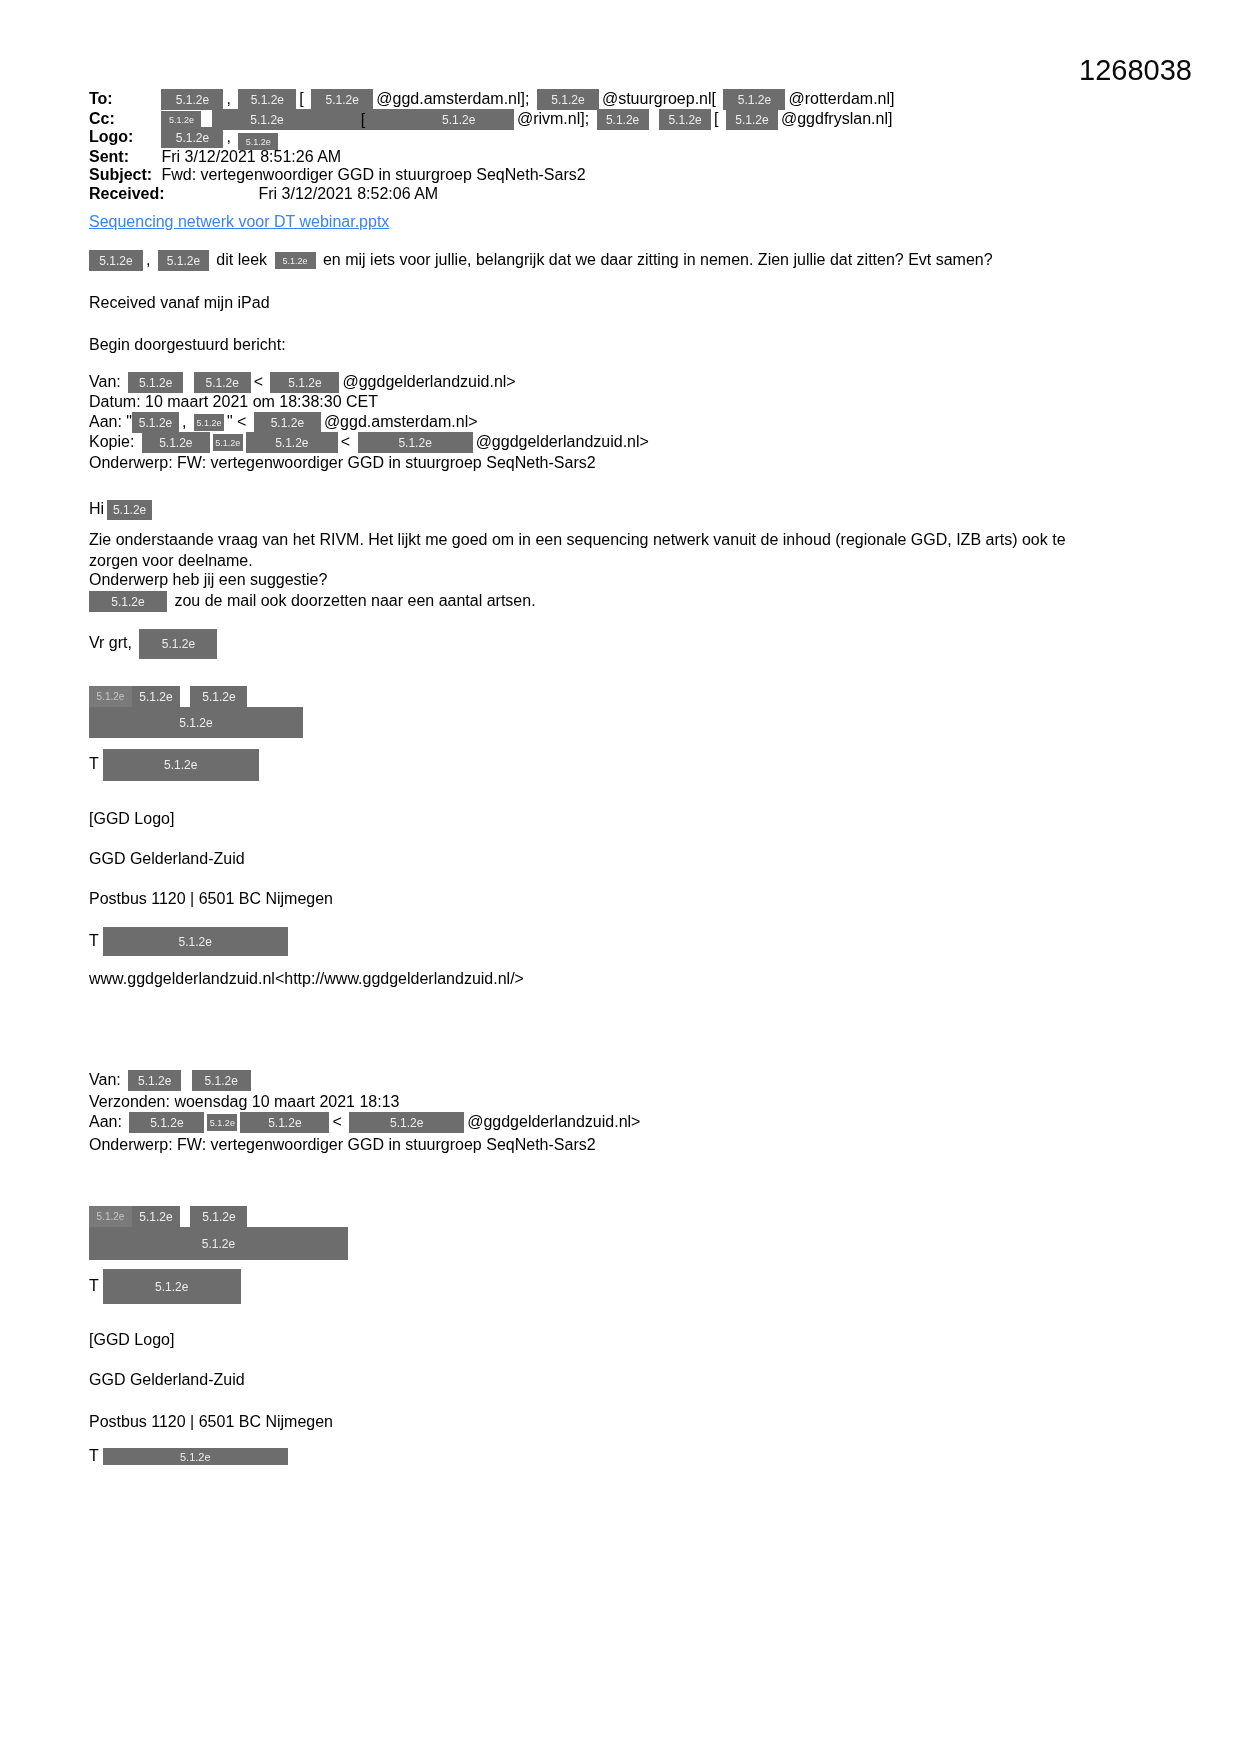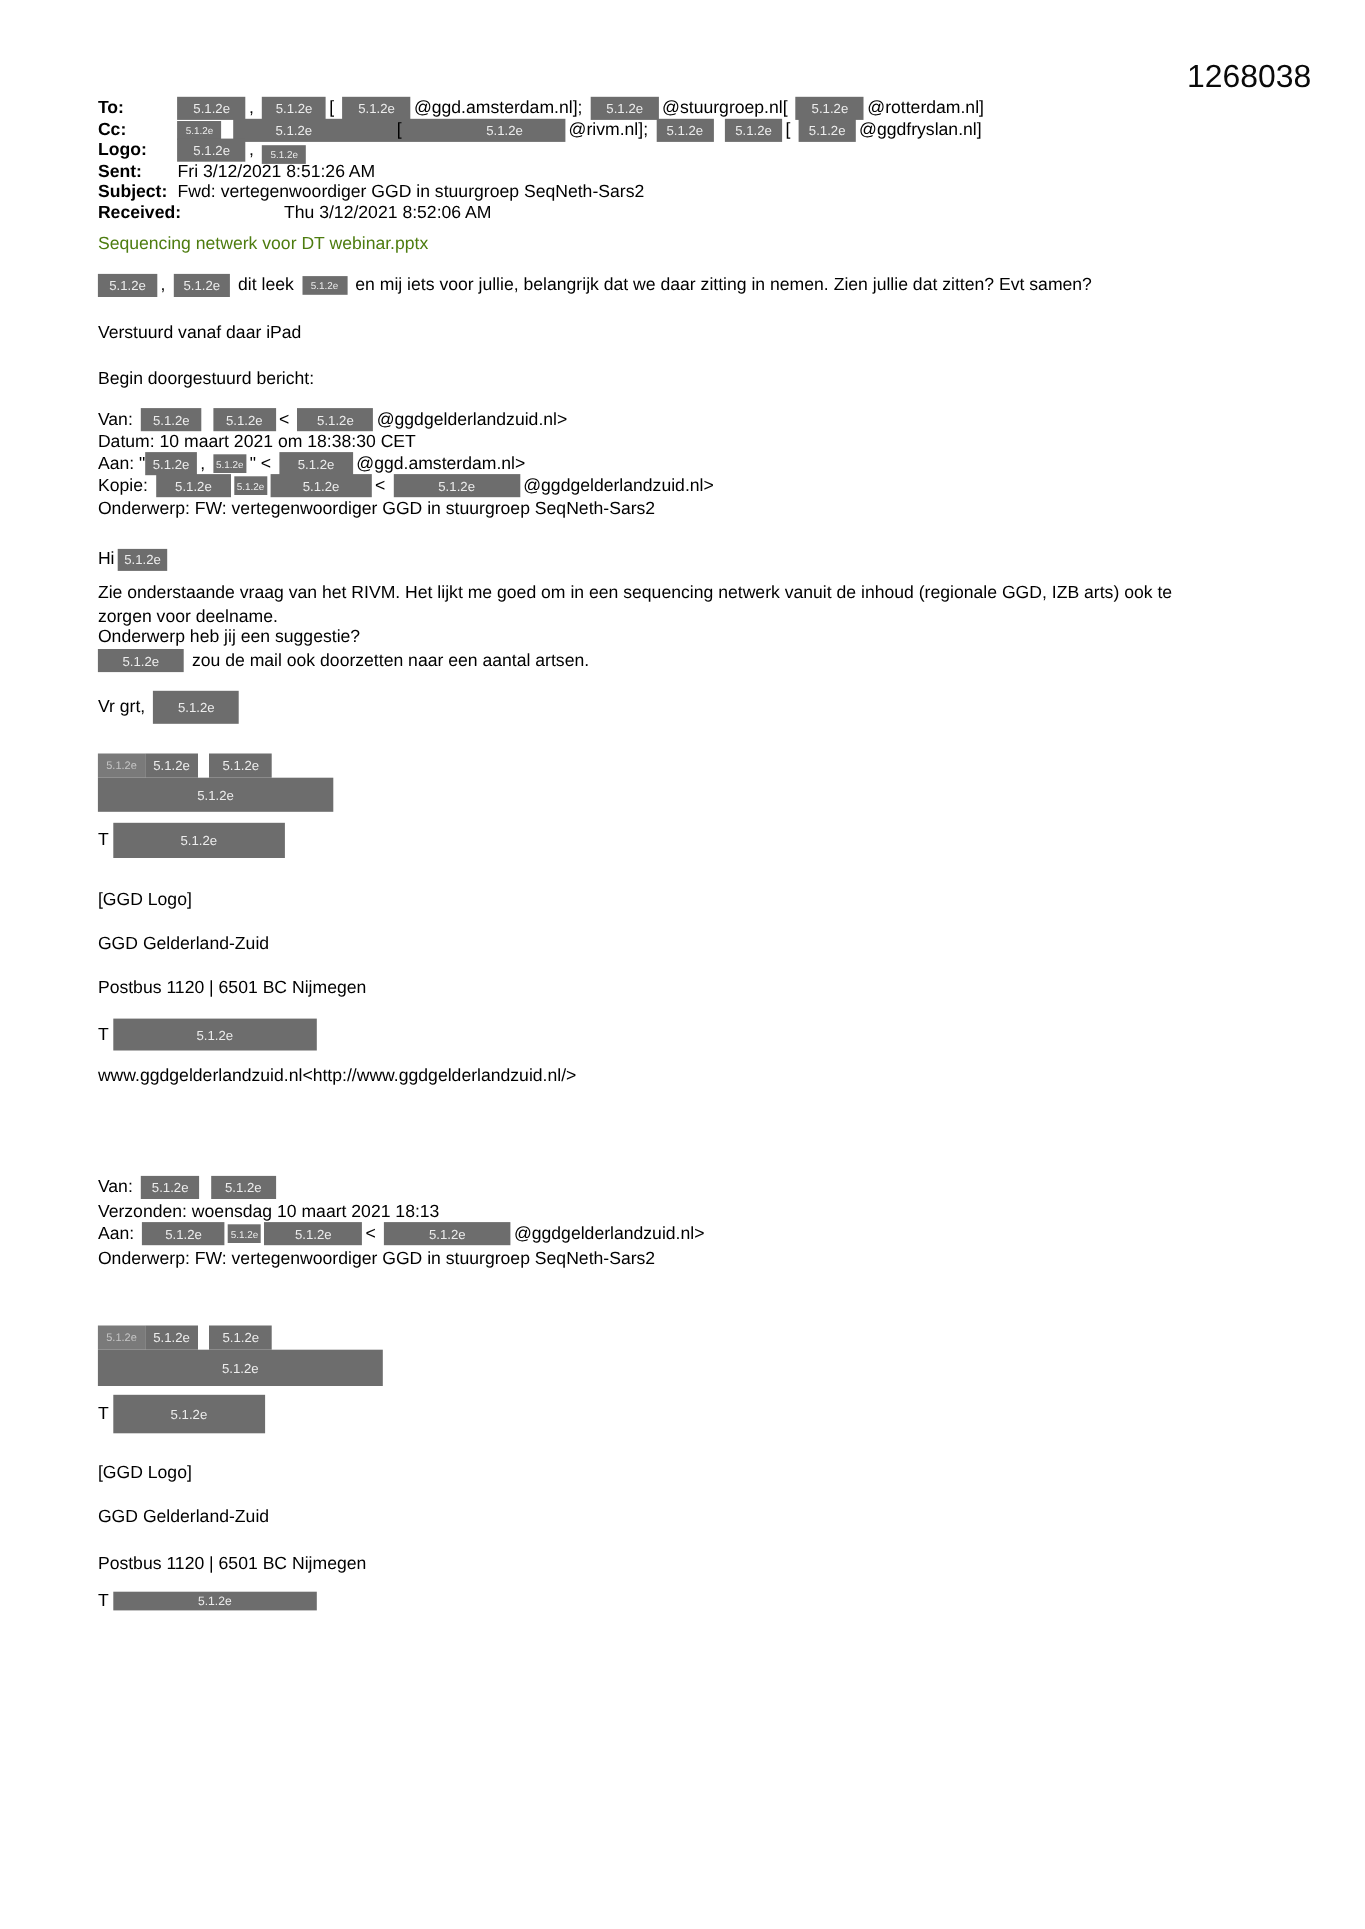--- a/index.html
+++ b/index.html
@@ -15,21 +15,21 @@
     display:inline-flex;align-items:center;justify-content:center;
     background:#6d6d6d;color:#ededed;font-size:12px;height:21px;
     vertical-align:middle;margin:0 3px;line-height:normal;
   }
   .red.first{margin-left:0;}
   .red.sm{height:17px;font-size:9px;}
   .red.dim{background:#7a7a7a;color:#c6c6c6;font-size:10px;margin-right:0;}
   .red.joined{margin-left:0;}
   .ccbar{justify-content:space-around;}
   .ccbar .blk{color:#000;font-size:16px;}
-  .link{color:#4d7c0f;cursor:pointer;}
+  .link{color:#3b82f6;text-decoration:underline;cursor:pointer;}
   .docnum{position:absolute;top:54px;right:49px;font-size:29px;color:#0a0a0a;}
   .bar{position:absolute;left:89px;background:#6d6d6d;color:#ededed;font-size:12px;
        display:flex;align-items:center;justify-content:center;}
   .tgap{margin-left:4px;}
 </style>
 </head>
 <body>
 
 <div class="docnum">1268038</div>
 
@@ -66,37 +66,37 @@
   <span>Fri 3/12/2021 8:51:26 AM</span>
 </div>
 
 <div class="line" style="top:164px">
   <span class="hlabel">Subject:</span>
   <span>Fwd: vertegenwoordiger GGD in stuurgroep SeqNeth-Sars2</span>
 </div>
 
 <div class="line" style="top:183px">
   <span class="hlabel wide">Received:</span>
-  <span>Thu 3/12/2021 8:52:06 AM</span>
+  <span>Fri 3/12/2021 8:52:06 AM</span>
 </div>
 
 <div class="line" style="top:211px">
   <span class="link">Sequencing netwerk voor DT webinar.pptx</span>
 </div>
 
 <div class="line" style="top:249px">
   <span class="red first" style="width:54px">5.1.2e</span><span>,</span>
   <span class="red" style="width:51px">5.1.2e</span>
   <span>dit leek</span>
   <span class="red sm" style="width:41px">5.1.2e</span>
   <span>en mij iets voor jullie, belangrijk dat we daar zitting in nemen. Zien jullie dat zitten? Evt samen?</span>
 </div>
 
 <div class="line" style="top:292px">
-  <span>Verstuurd vanaf daar iPad</span>
+  <span>Received vanaf mijn iPad</span>
 </div>
 
 <div class="line" style="top:334px">
   <span>Begin doorgestuurd bericht:</span>
 </div>
 
 <div class="line" style="top:371px">
   <span>Van:</span>
   <span class="red" style="width:55px">5.1.2e</span>
   <span class="red" style="width:57px">5.1.2e</span><span>&lt;</span>

